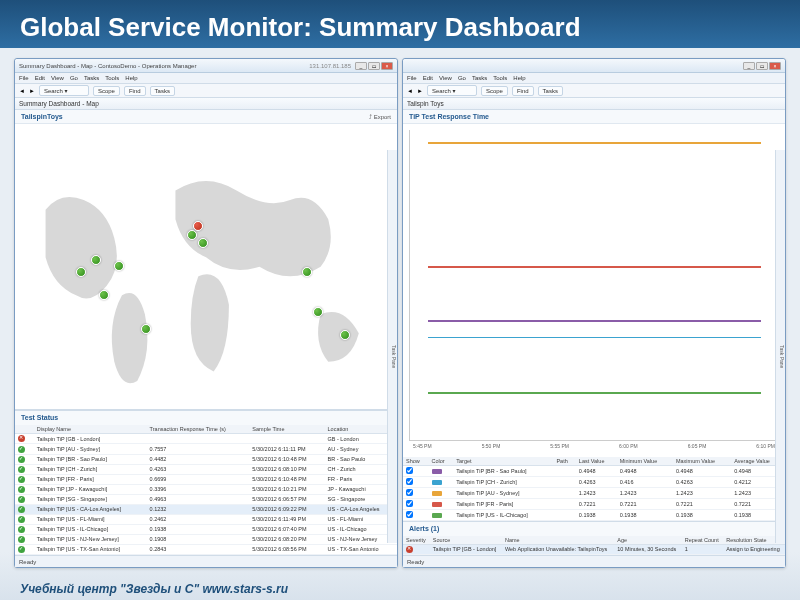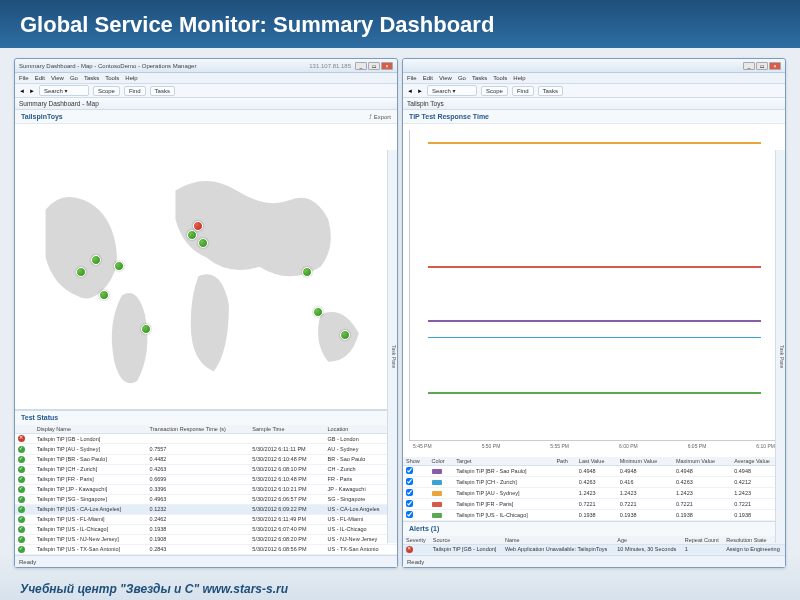--- a/index.html
+++ b/index.html
@@ -1,17 +1,17 @@
 <!DOCTYPE html>
 <html><head>
 <meta charset="utf-8">
 <style>
 *{box-sizing:border-box;margin:0;padding:0;font-family:"Segoe UI",Tahoma,sans-serif}
 body{width:800px;height:600px;background:linear-gradient(180deg,#1e4f7a 0%,#2e6ea3 8%,#e8eef4 8%,#e8eef4 92%,#d8e2ec 100%);overflow:hidden;position:relative}
-.slide-title{color:#fff;font-size:22px;font-weight:bold;padding:12px 20px;height:48px}
+.slide-title{color:#fff;font-size:26px;font-weight:bold;padding:12px 20px;height:48px}
 .screenshot-area{position:absolute;top:58px;left:14px;right:14px;bottom:32px;display:flex;gap:4px}
 .win{flex:1;background:#fff;border:1px solid #7a9cc2;border-radius:3px;display:flex;flex-direction:column;font-size:6px;box-shadow:0 1px 3px rgba(0,0,0,.15)}
 .titlebar{height:14px;background:linear-gradient(180deg,#f4f8fc,#dce8f4);display:flex;align-items:center;padding:0 4px;border-bottom:1px solid #b8ccdf;border-radius:3px 3px 0 0}
 .titlebar .t{flex:1;color:#444;font-size:6px}
 .titlebar .ip{color:#888;margin-right:4px}
 .winbtns{display:flex;gap:1px}
 .winbtn{width:12px;height:8px;background:#e8e8e8;border:1px solid #aaa;border-radius:1px;font-size:5px;text-align:center;line-height:6px}
 .winbtn.close{background:#d95b4a;color:#fff}
 .menubar{height:11px;background:#eef3f9;display:flex;gap:6px;padding:0 4px;align-items:center;border-bottom:1px solid #d0dce8;font-size:6px;color:#333}
 .toolbar{height:14px;background:#f4f7fb;display:flex;gap:4px;padding:0 4px;align-items:center;border-bottom:1px solid #d0dce8}

